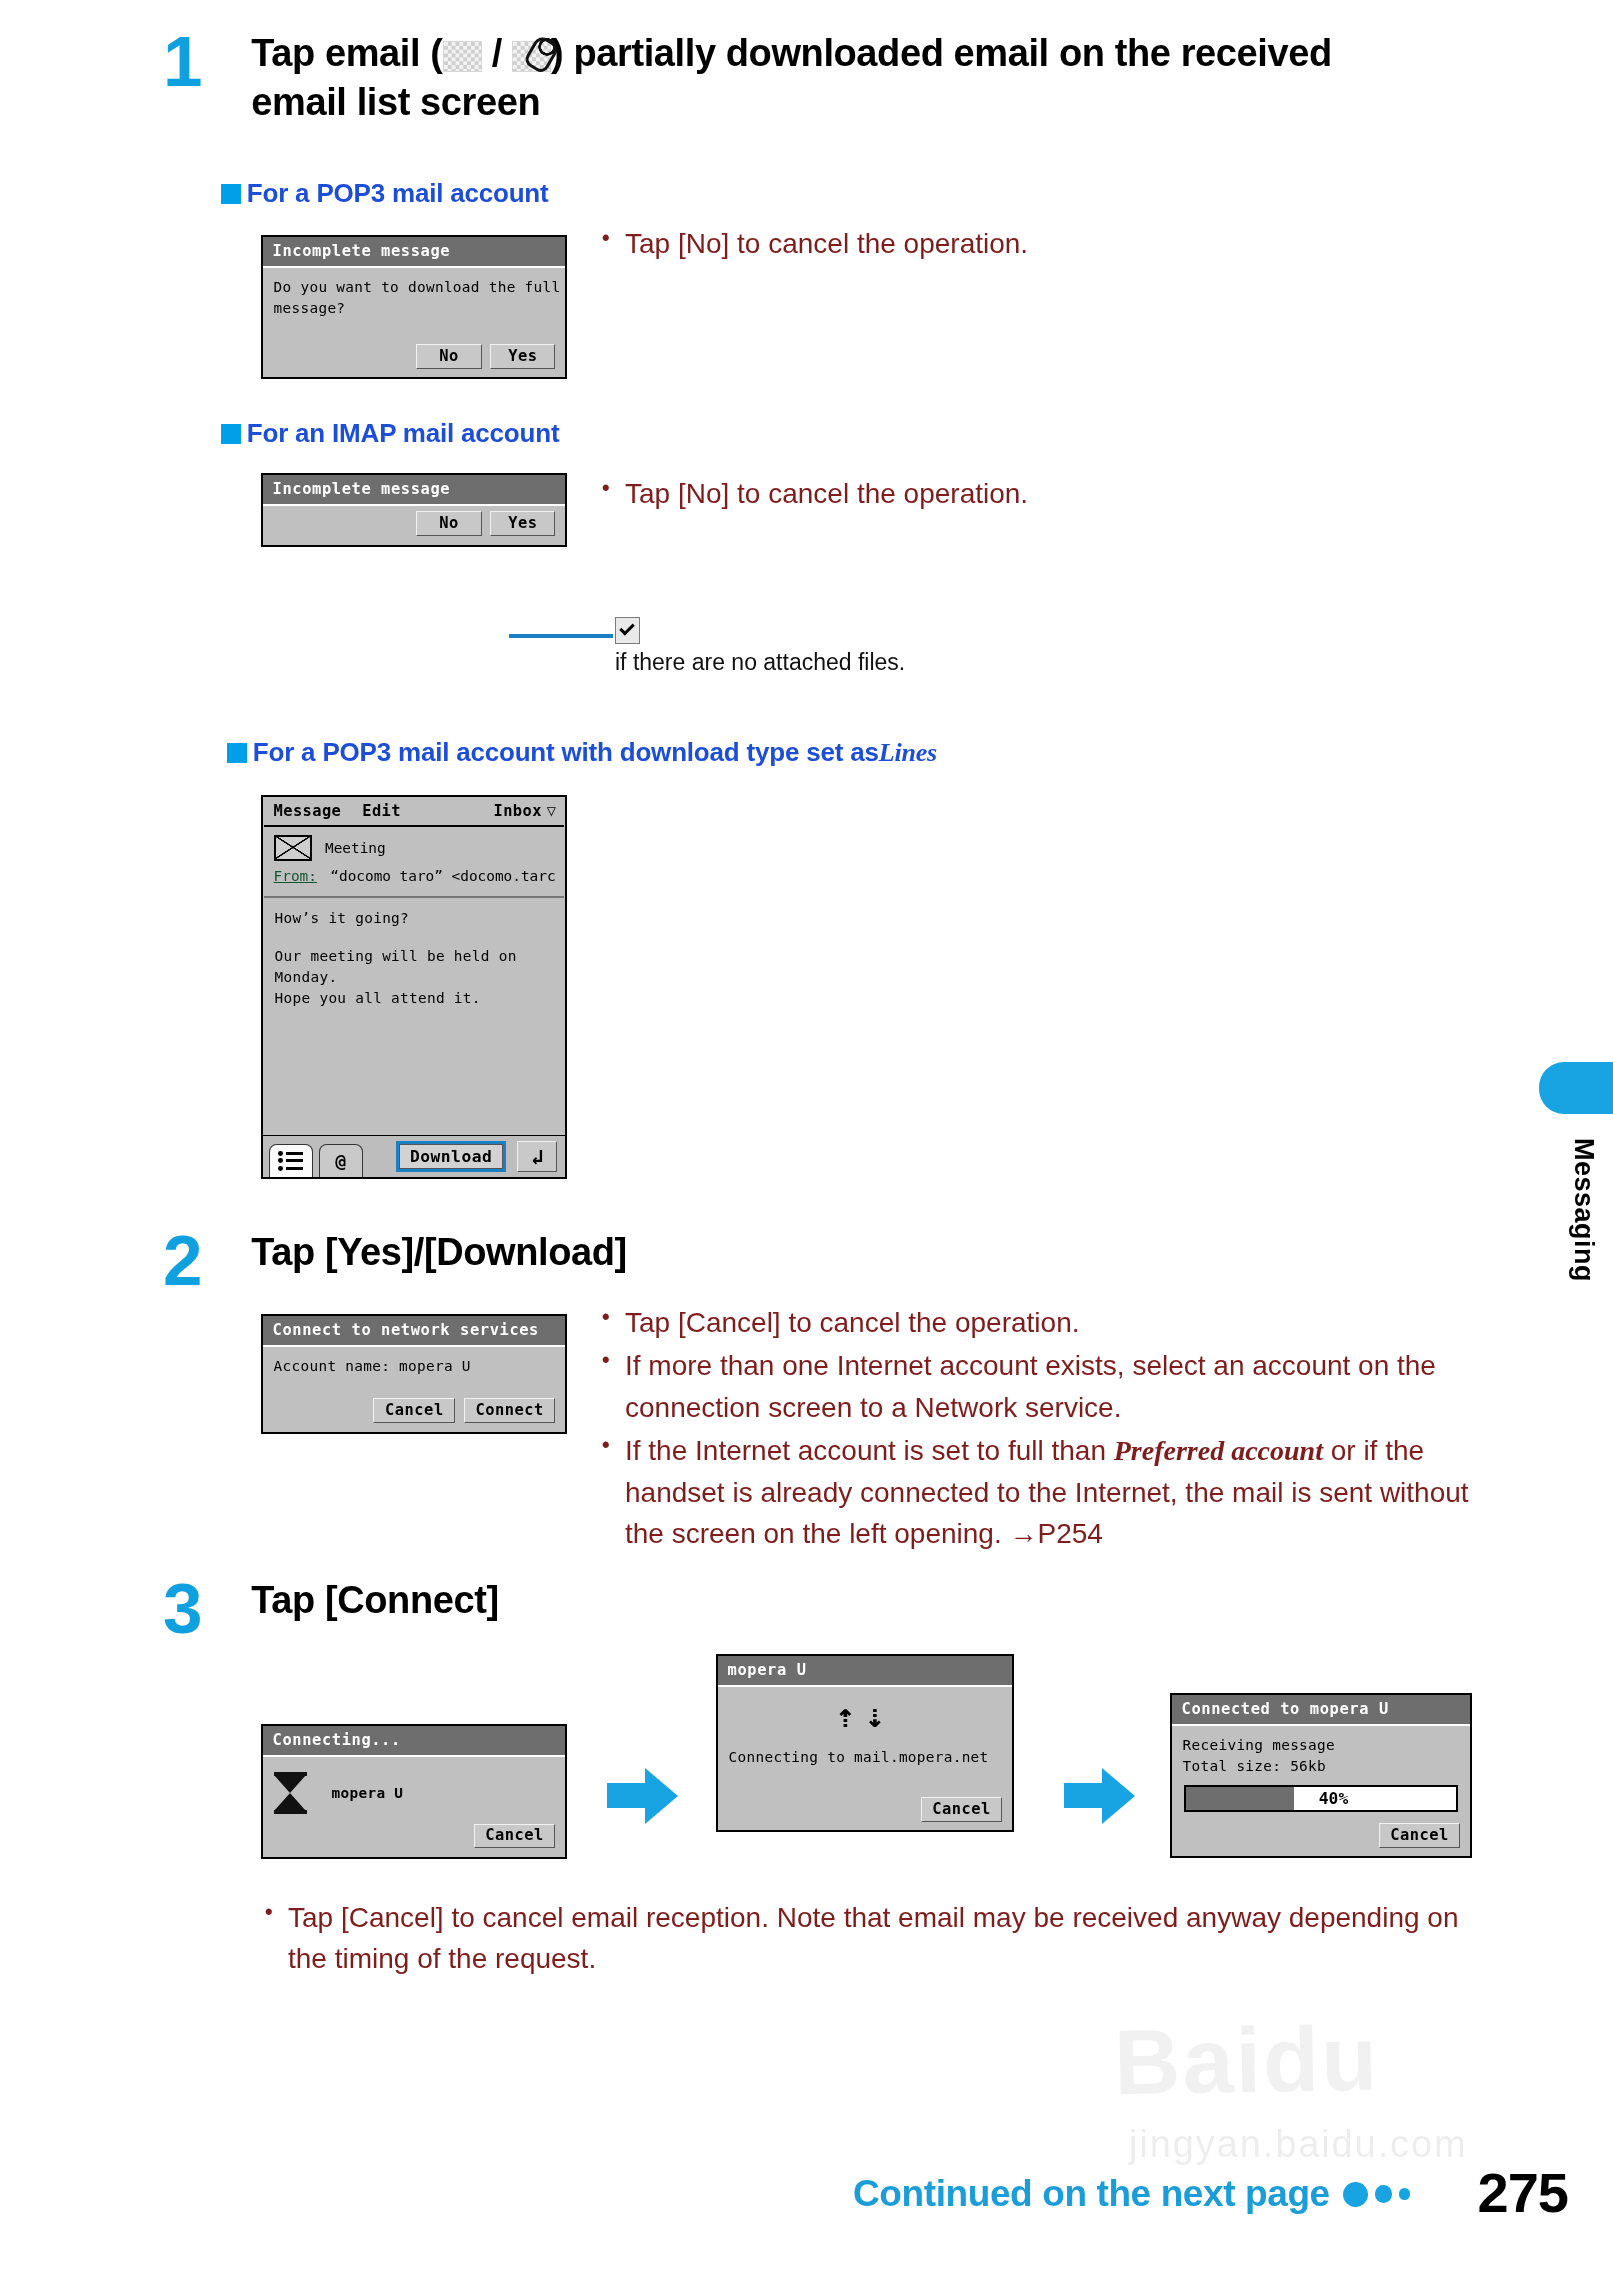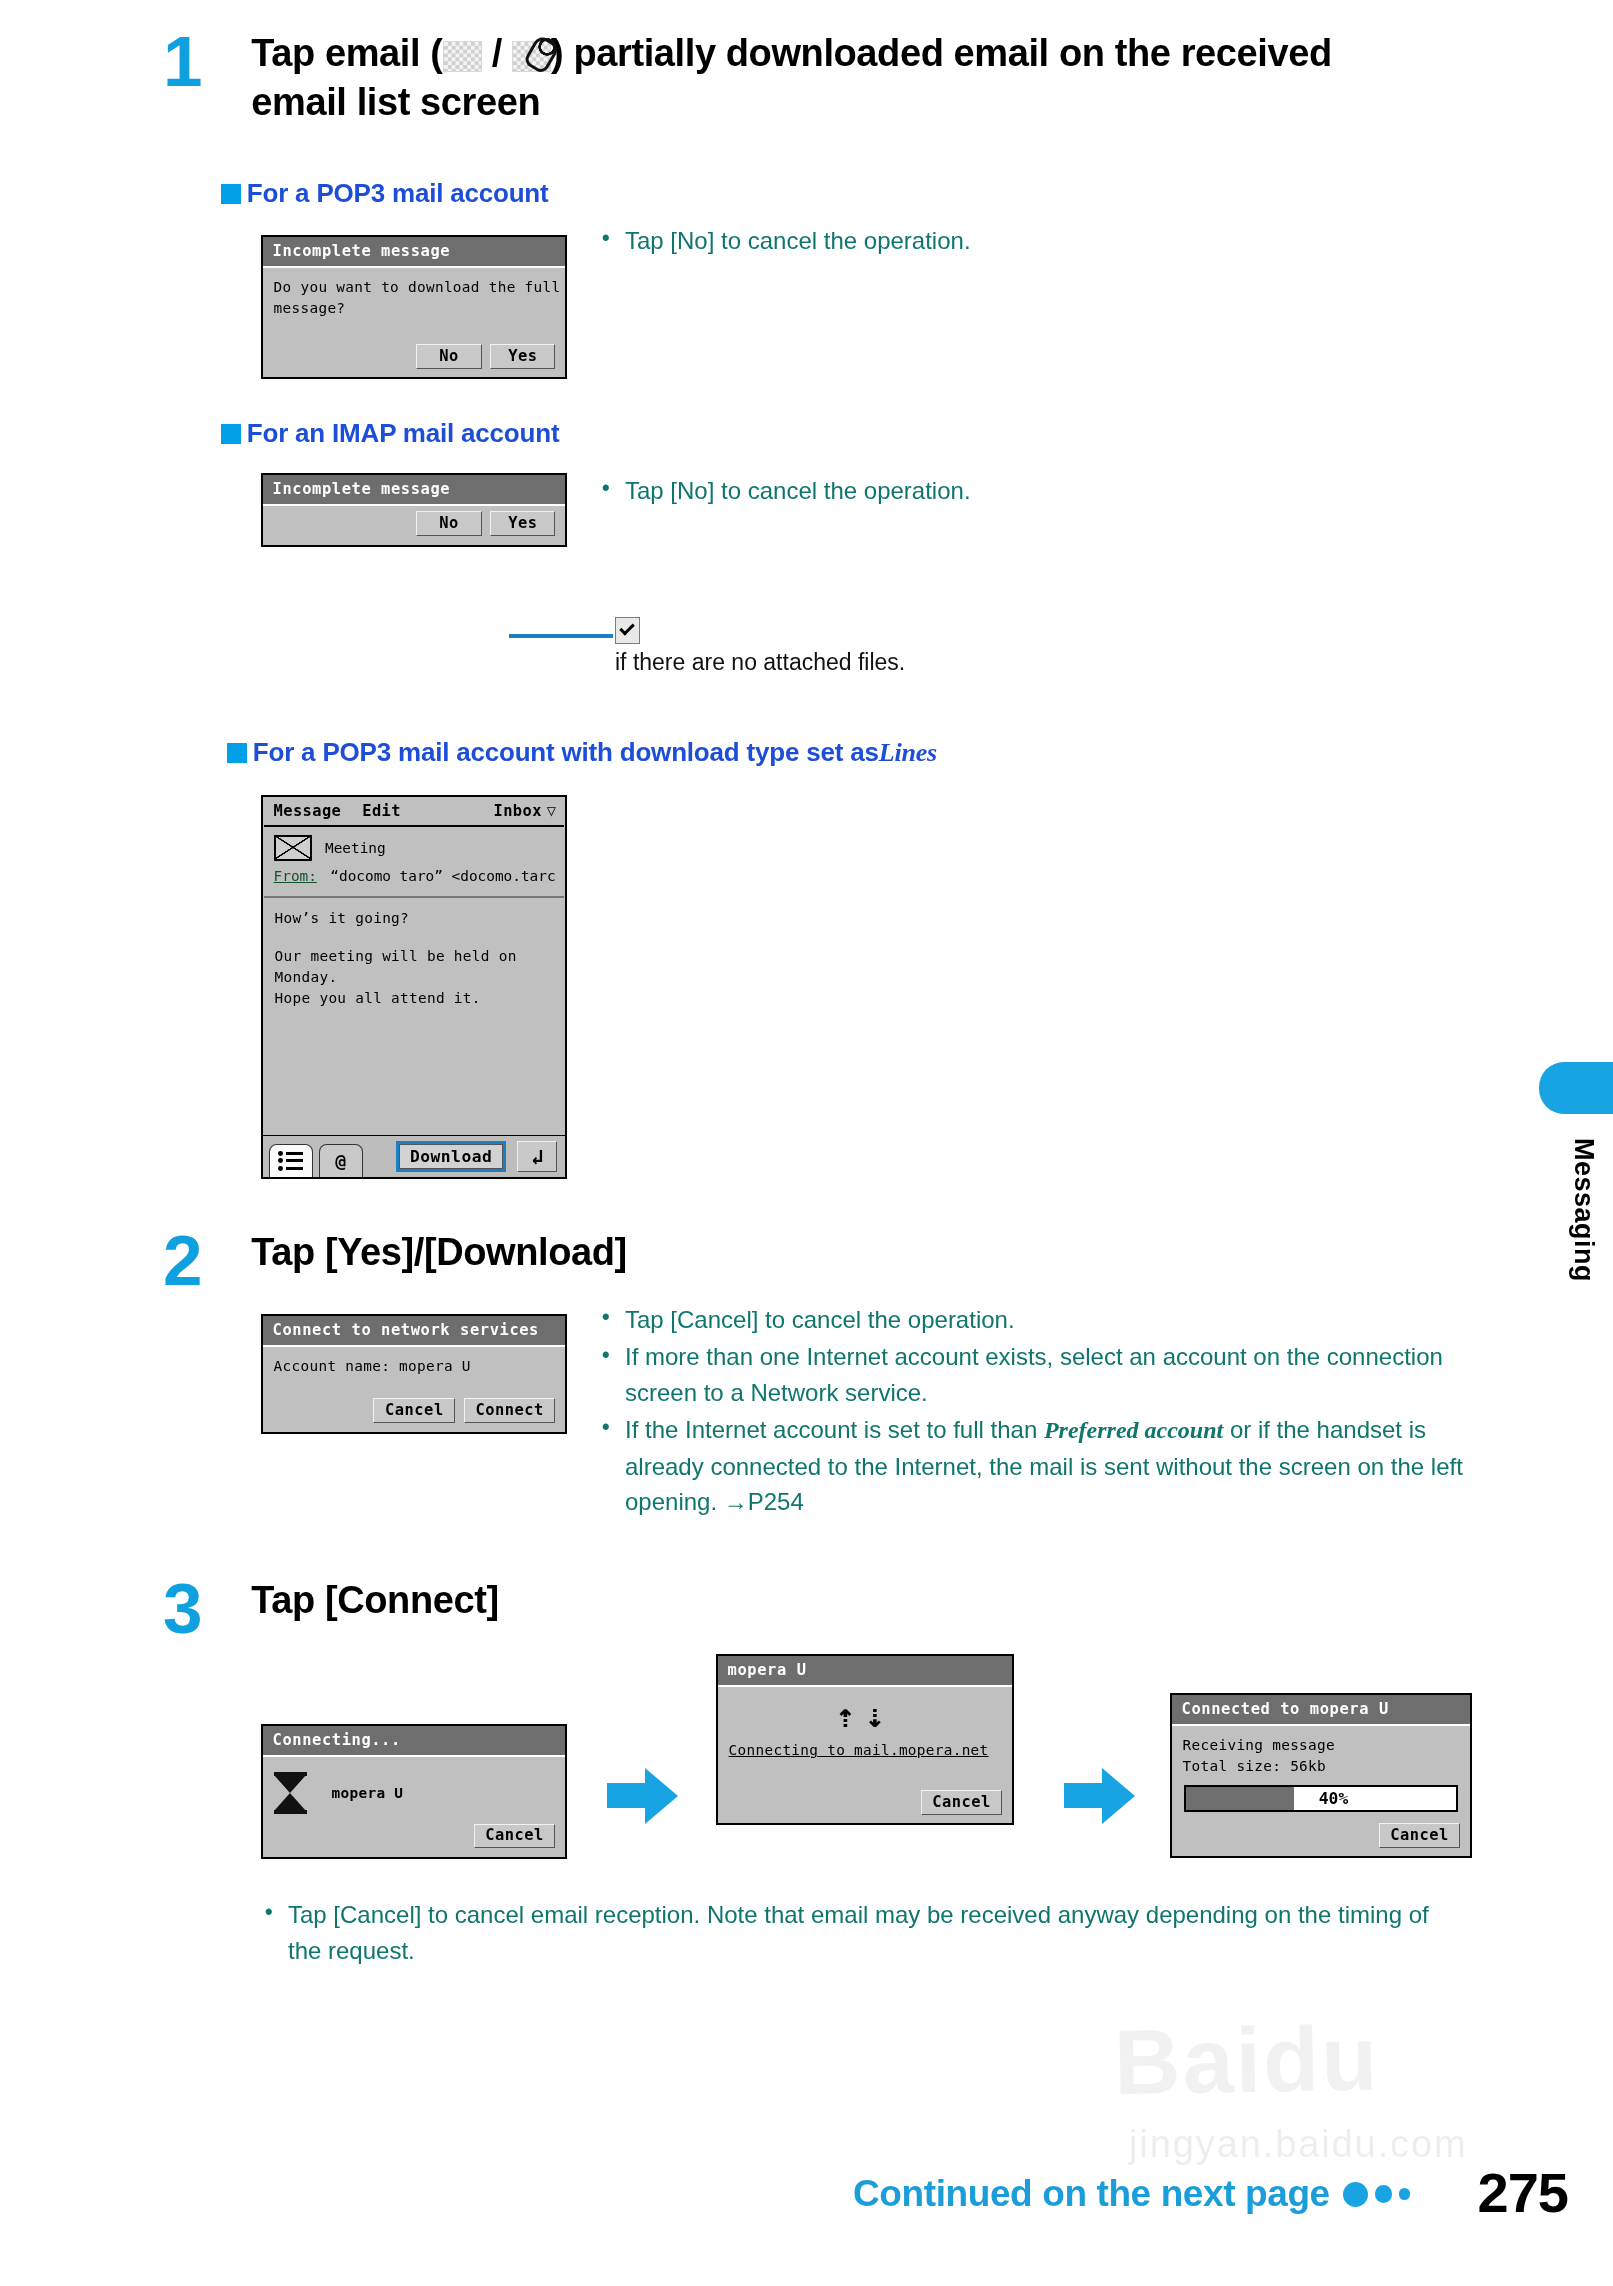--- a/index.html
+++ b/index.html
@@ -130,21 +130,21 @@
     display:inline-block;position:relative;vertical-align:-6.7px;margin-right:4.8px;box-sizing:border-box;
   }
   .callout .cb2::after{
     content:"";position:absolute;left:3.8px;top:6.7px;
     width:10.6px;height:4.8px;border-left:3.8px solid #000;border-bottom:3.8px solid #000;
     transform:rotate(-45deg);
   }
   .leader{position:absolute;background:#1b7fc4;height:3.8px;}
 
   
-  .bul{position:absolute;font-size:24px;line-height:1.48;color:#0f766e;}
+  .bul{position:absolute;font-size:28px;line-height:1.48;color:#7f1d1d;}
   .bul ul{margin:0;padding:0;list-style:none;}
   .bul li{position:relative;padding-left:29px;margin-bottom:1.9px;}
   .bul li::before{
     content:"•";position:absolute;left:5.8px;top:-1.9px;font-size:23px;
   }
   .bul i{font-family:"Liberation Serif", serif;font-style:italic;font-weight:bold;}
 
   
   .msgview .mbar{
     background:#c0c0c0;color:#000;font-weight:bold;font-size:15.4px;
@@ -430,21 +430,21 @@
 
   <div class="arrow" style="left:607px;top:1768px;">
     <span class="shaft"></span>
       <span class="head"></span>
   </div>
 
   <div class="dev" style="left:716px;top:1654px;width:298px;">
     <div class="tbar">mopera U</div>
     <div class="body" style="padding-top:11.5px;">
       <div style="text-align:center;font-size:33px;font-weight:bold;letter-spacing:9.6px;line-height:1.1;">⇡⇣</div>
-      <div class="line" style="margin-top:6px;text-decoration:underline;">Connecting to mail.mopera.net</div>
+      <div class="line" style="margin-top:13px;">Connecting to mail.mopera.net</div>
     </div>
     <div class="btnrow" style="padding-top:21px;">
       <div class="pbtn">Cancel</div>
     </div>
   </div>
 
   <div class="arrow" style="left:1064px;top:1768px;">
     <span class="shaft"></span>
       <span class="head"></span>
   </div>

